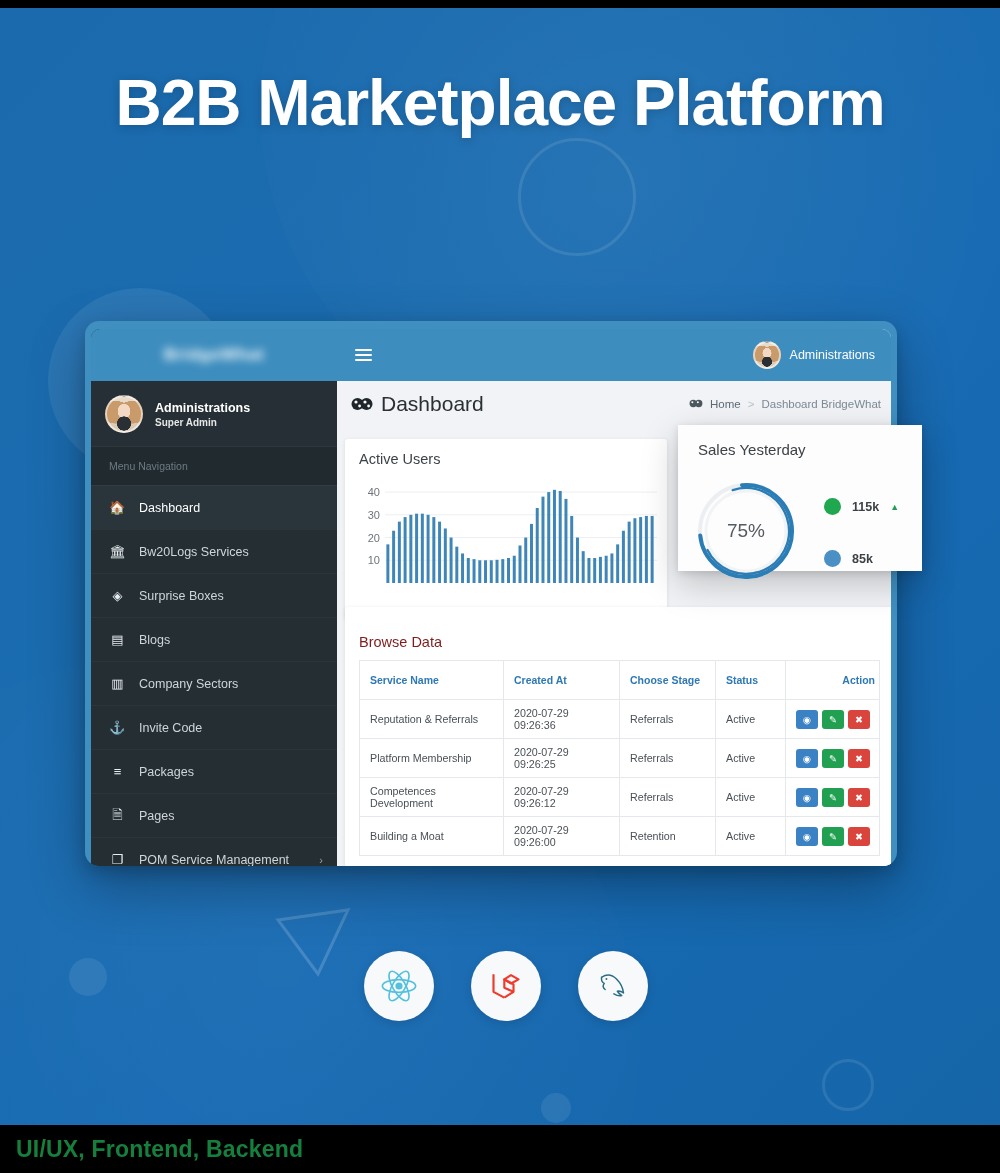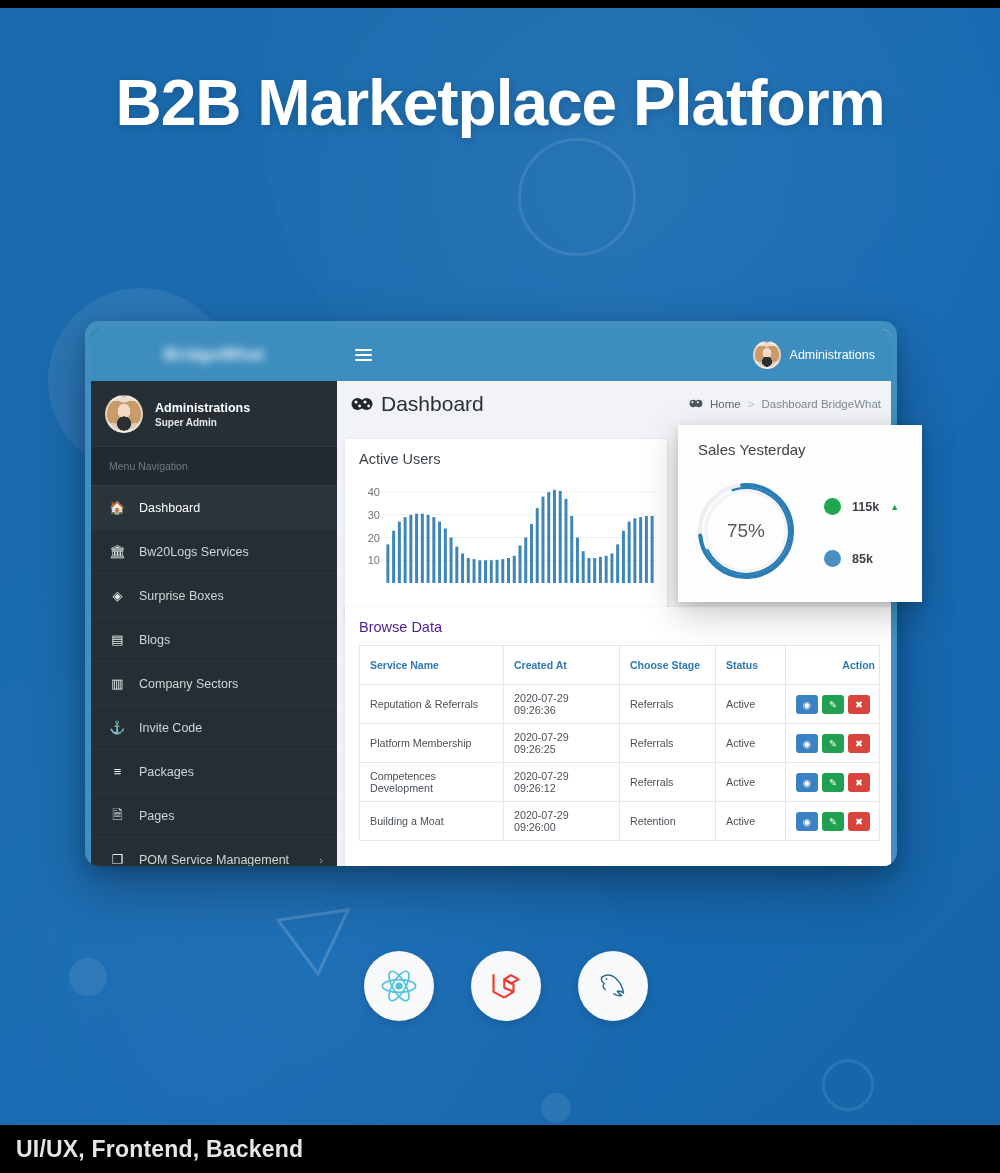--- a/index.html
+++ b/index.html
@@ -115,40 +115,40 @@
   }
   #auTitle { font-size: 14.5px; color: #3c4348; }
   #auChart { position: absolute; left: 14px; top: 40px; width: 300px; height: 112px; }
 
   
   #bdCard {
     position: absolute; left: 8px; top: 278px; width: 548px; height: 260px;
     background: #fff; border-radius: 3px; box-shadow: 0 1px 4px rgba(0,0,0,.10);
     padding: 12px 0 0 14px; overflow: hidden;
   }
-  #bdTitle { font-size: 14.5px; color: #4c1d95; margin-bottom: 10px; }
+  #bdTitle { font-size: 14.5px; color: #7f1d1d; margin-bottom: 10px; margin-top: 15px; }
   table { border-collapse: collapse; width: 520px; table-layout: fixed; }
   th, td { border: 1px solid #e4e8ec; padding: 0 10px; height: 39px; text-align: left; font-size: 10.7px; vertical-align: middle; }
   th { color: #2e78b5; font-weight: bold; font-size: 10.5px; }
   td { color: #495057; }
   th.c1, td.c1 { width: 144px; }
   th.c2, td.c2 { width: 116px; }
   th.c3, td.c3 { width: 96px; }
   th.c4, td.c4 { width: 70px; }
   th.c5, td.c5 { width: 94px; text-align: center; }
   th.c5 { text-align: right; padding-right: 4px;}
   .act { display: flex; gap: 4px; }
   .btn-act { width: 22px; height: 19px; border-radius: 3px; display: flex; align-items: center; justify-content: center; color: #fff; font-size: 9.5px; flex: 0 0 auto;}
   .b-view { background: #3b82c4; }
   .b-edit { background: #21a052; }
   .b-del  { background: #d9453c; }
 
   
   #salesCard {
-    position: absolute; left: 678px; top: 417px; width: 244px; height: 177px;
+    position: absolute; left: 678px; top: 417px; width: 244px; height: 146px;
     background: #fdfdfd; box-shadow: 0 12px 34px rgba(0,0,0,.22), 0 2px 8px rgba(0,0,0,.12);
     z-index: 9; padding: 16px 0 0 20px;
   }
   #salesTitle { font-size: 15px; color: #3d4247; }
   #gaugeWrap { position: absolute; left: 14px; top: 52px; width: 108px; height: 108px; }
   #gaugePct {
     position: absolute; left: 0; top: 0; width: 108px; height: 108px;
     display: flex; align-items: center; justify-content: center;
     font-size: 19px; color: #555b60;
   }
@@ -163,21 +163,21 @@
     background: #f7f9fa; display: flex; align-items: center; justify-content: center;
     box-shadow: 0 3px 10px rgba(0,0,0,.12); z-index: 6;
   }
 
   
   #footer {
     position: absolute; left: 0; bottom: 0; width: 1000px; height: 48px;
     background: #000; display: flex; align-items: center; padding-left: 16px;
     z-index: 10;
   }
-  #footer-text { color: #e5e5e5; font-size: 23px; font-weight: bold; letter-spacing: .2px; }
+  #footer-text { color: #15803d; font-size: 23px; font-weight: bold; letter-spacing: .2px; }
 </style>
 </head>
 <body>
 
 <div id="hero">
   <div class="bg-sheen"></div>
   <div class="bg-sheen2"></div>
 
   <div class="shape circle-out" style="left:518px; top:130px; width:118px; height:118px;"></div>
   <div class="shape circle-big-fill" style="left:48px; top:280px; width:185px; height:185px;"></div>

